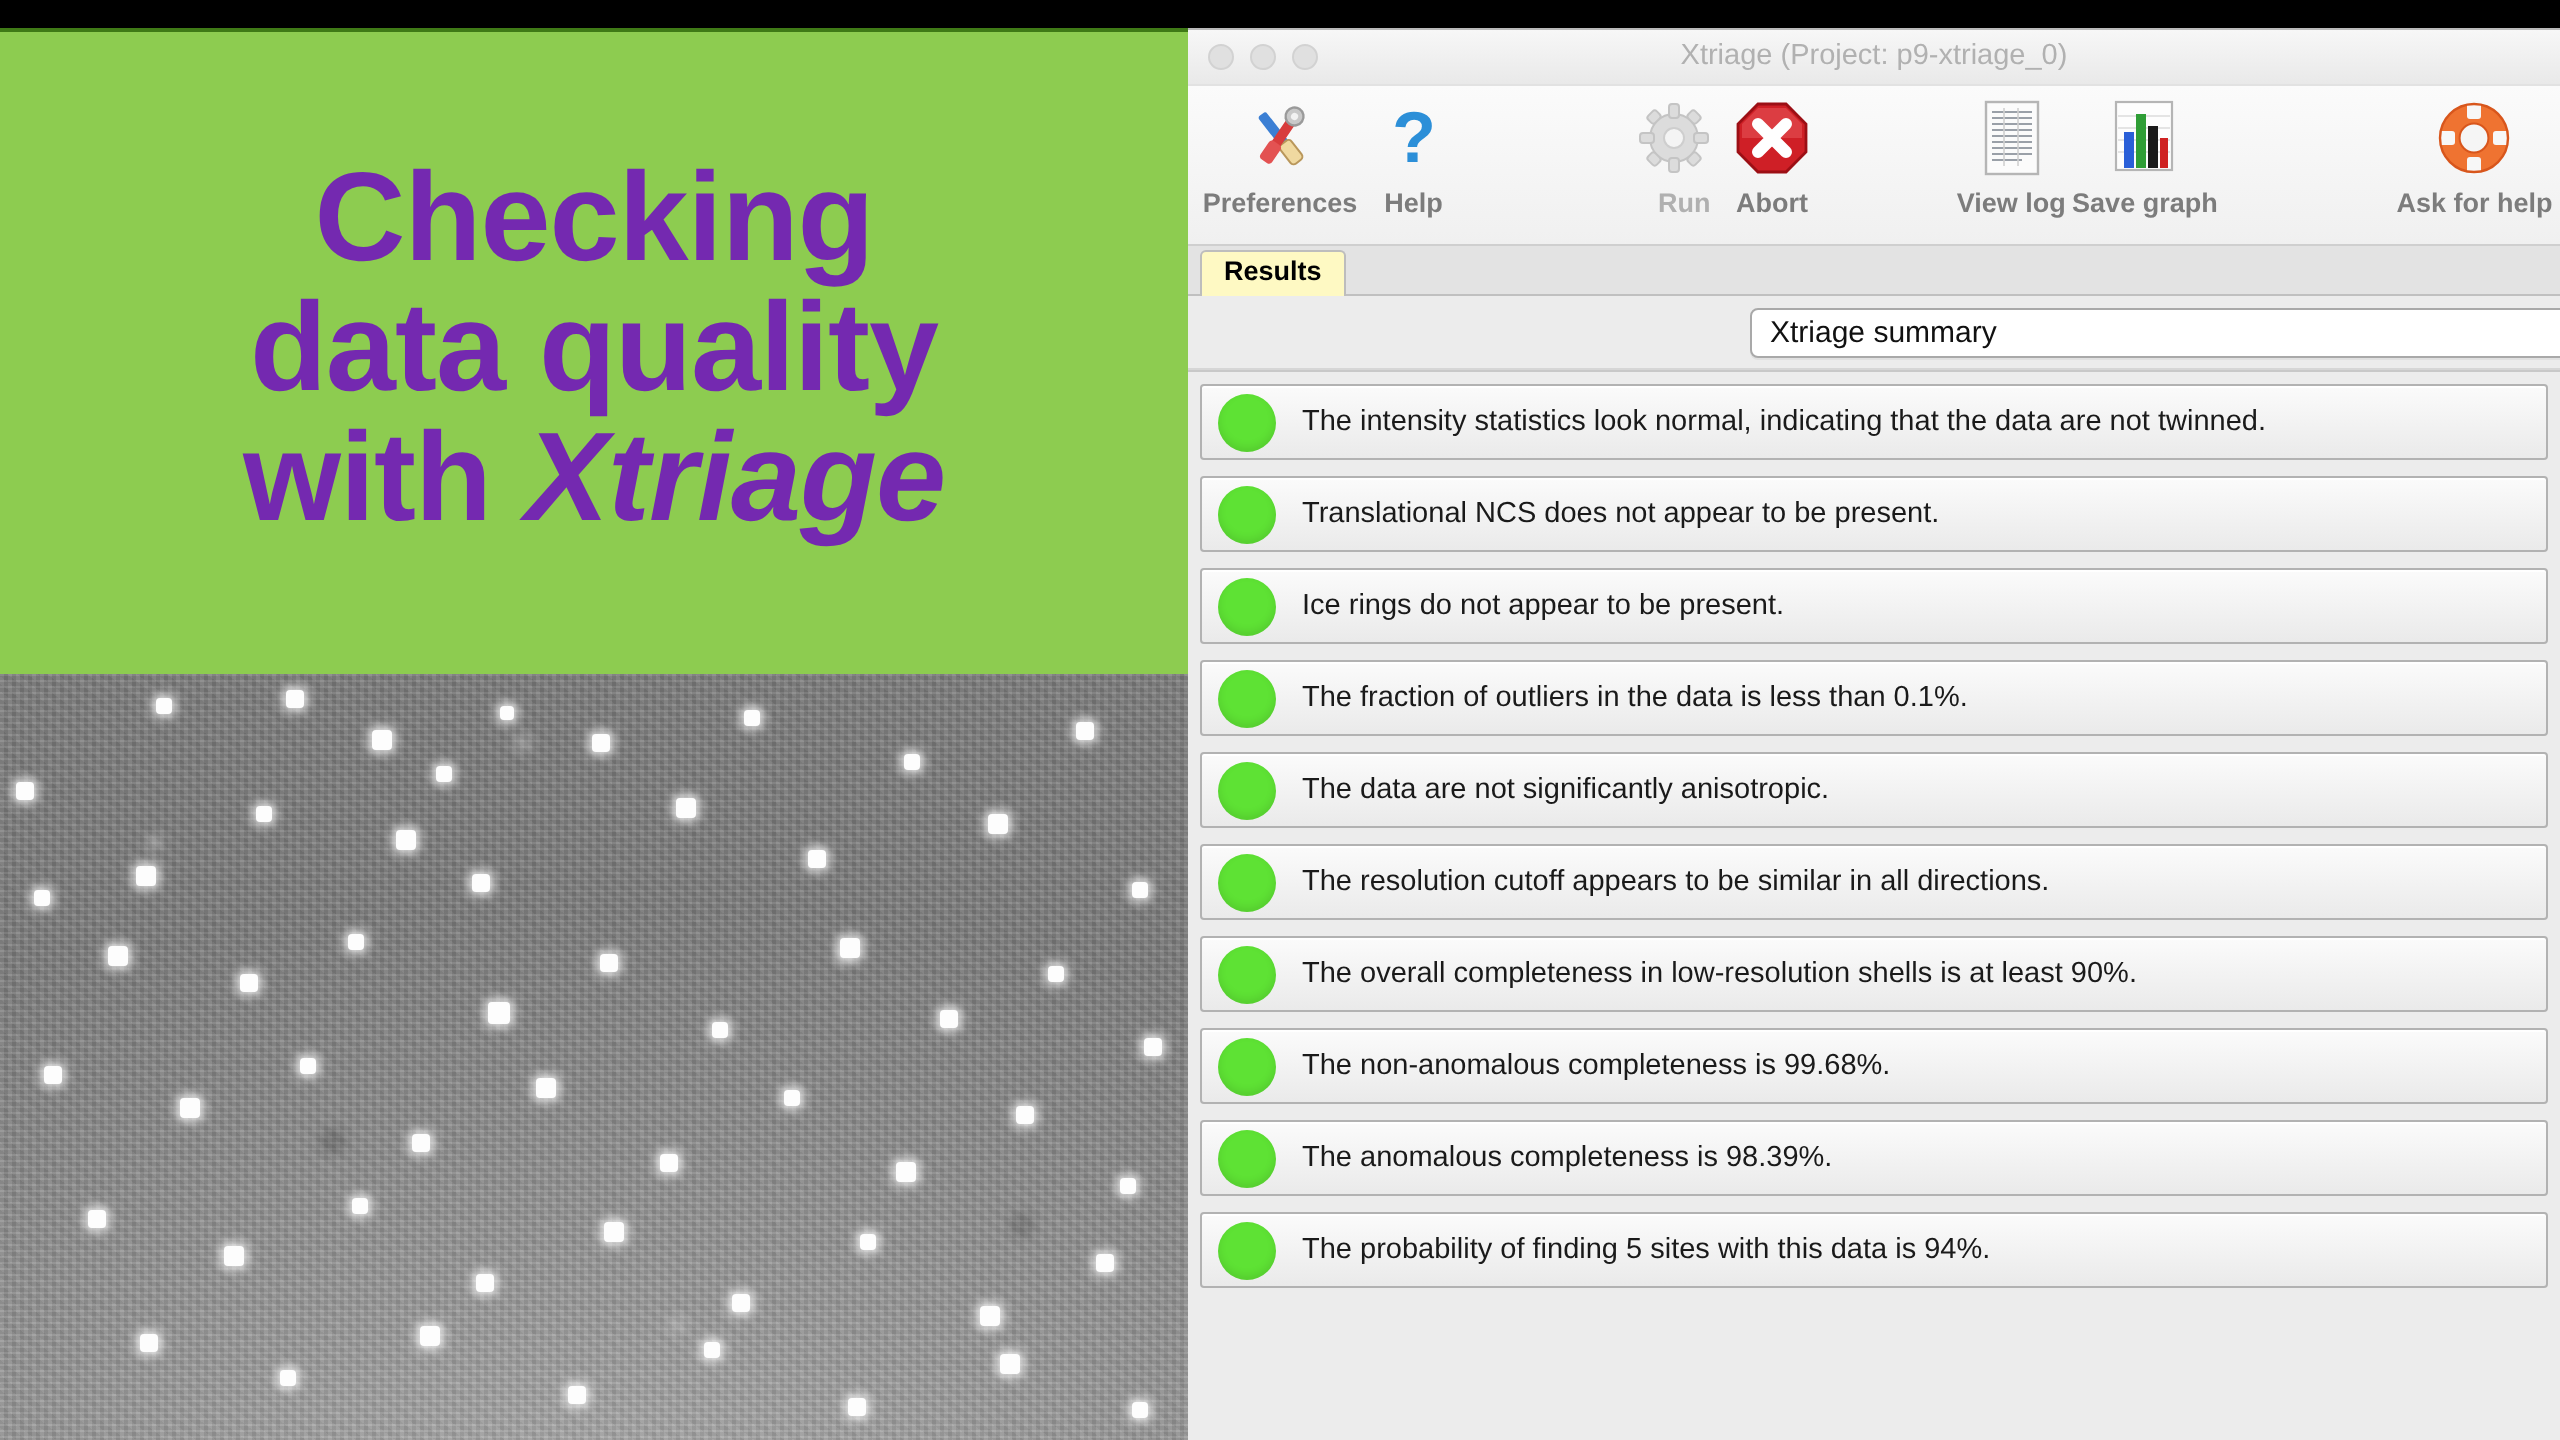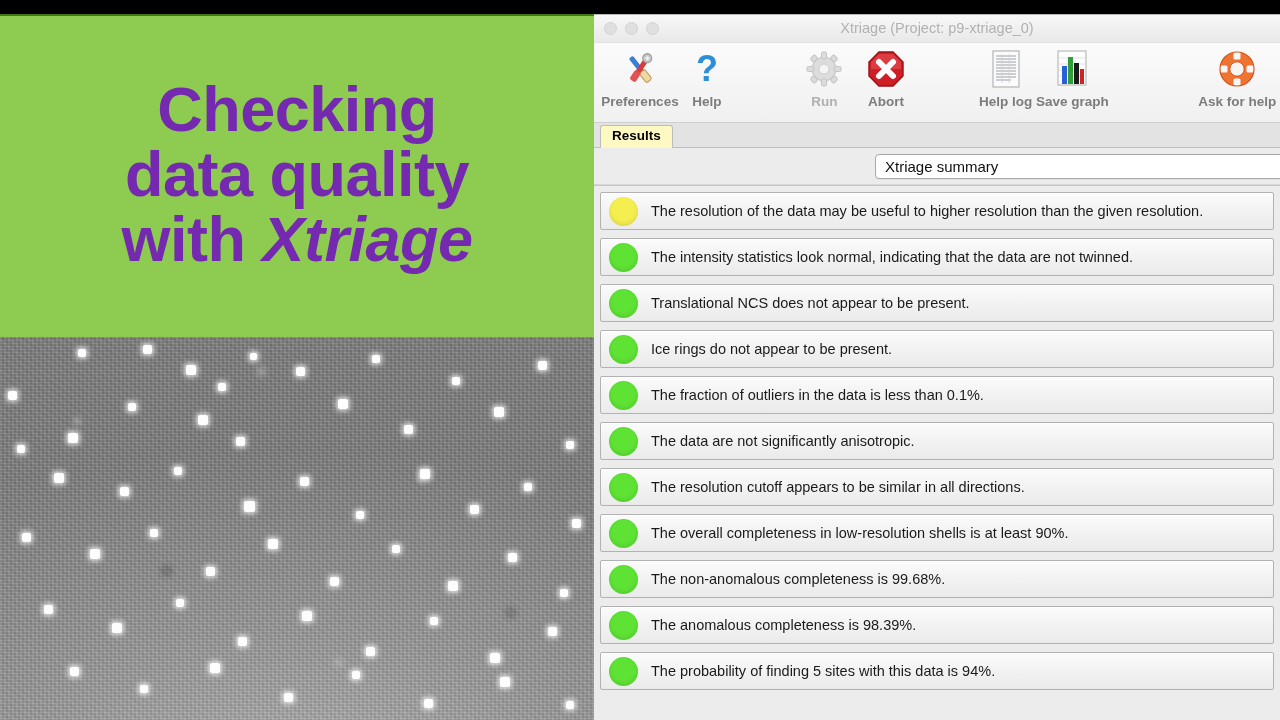--- a/index.html
+++ b/index.html
@@ -373,21 +373,21 @@
 
       <div class="tb-item">
         <span class="tb-icon">
           <svg width="34" height="38" viewBox="0 0 34 38">
             <text x="17" y="31" text-anchor="middle" font-family="Liberation Sans, sans-serif" font-size="36" font-weight="bold" fill="#2c8fd8">?</text>
           </svg>
         </span>
         <span class="tb-label">Help</span>
       </div>
 
-      <div class="tb-item disabled" style="margin-left:56px;">
+      <div class="tb-item disabled" style="margin-left:56px;align-items:flex-end;">
         <span class="tb-icon">
           <svg width="36" height="36" viewBox="0 0 36 36">
             <g fill="#dcdcdc" stroke="#c4c4c4" stroke-width="1">
               <circle cx="18" cy="18" r="12"></circle>
               <rect x="15.5" y="1" width="5" height="7" rx="1.5"></rect>
               <rect x="15.5" y="28" width="5" height="7" rx="1.5"></rect>
               <rect x="1" y="15.5" width="7" height="5" rx="1.5"></rect>
               <rect x="28" y="15.5" width="7" height="5" rx="1.5"></rect>
               <rect x="5" y="5" width="6" height="5" rx="1.5" transform="rotate(-45 8 7.5)"></rect>
               <rect x="25" y="26" width="6" height="5" rx="1.5" transform="rotate(-45 28 28.5)"></rect>
@@ -416,21 +416,21 @@
           <svg width="30" height="38" viewBox="0 0 30 38">
             <rect x="2" y="1" width="26" height="36" fill="#fbfbfb" stroke="#b5b5b5" stroke-width="1.2"></rect>
             <g stroke="#9aa0a8" stroke-width="1.1">
               <path d="M5 6 H25 M5 9 H25 M5 12 H25 M5 15 H25 M5 18 H25 M5 21 H25 M5 24 H25 M5 27 H25 M5 30 H20"></path>
             </g>
             <g stroke="#d0d0d0" stroke-width="0.8">
               <path d="M11 4 V33 M18 4 V33"></path>
             </g>
           </svg>
         </span>
-        <span class="tb-label">Help log</span>
+        <span class="tb-label">View log</span>
       </div>
 
       <div class="tb-item">
         <span class="tb-icon">
           <svg width="32" height="38" viewBox="0 0 32 38">
             <rect x="2" y="1" width="28" height="34" fill="#fdfdfd" stroke="#b5b5b5" stroke-width="1.1"></rect>
             <g stroke="#dcdcdc" stroke-width="0.8">
               <path d="M3 8 H29 M3 14 H29 M3 20 H29 M3 26 H29"></path>
             </g>
             <rect x="6" y="16" width="5" height="18" fill="#2a5fd8"></rect>
@@ -467,24 +467,20 @@
     </div>
 
     <div id="combo-row">
       <div id="summary-combo">
         <span>Xtriage summary</span>
       </div>
     </div>
 
     <div id="results-panel">
         <div class="result-row">
-          <span class="status-dot" style="background: rgb(245, 238, 80);"></span>
-          <span class="result-text">The resolution of the data may be useful to higher resolution than the given resolution.</span>
-        </div>
-        <div class="result-row">
           <span class="status-dot" style="background: rgb(94, 226, 52);"></span>
           <span class="result-text">The intensity statistics look normal, indicating that the data are not twinned.</span>
         </div>
         <div class="result-row">
           <span class="status-dot" style="background: rgb(94, 226, 52);"></span>
           <span class="result-text">Translational NCS does not appear to be present.</span>
         </div>
         <div class="result-row">
           <span class="status-dot" style="background: rgb(94, 226, 52);"></span>
           <span class="result-text">Ice rings do not appear to be present.</span>

